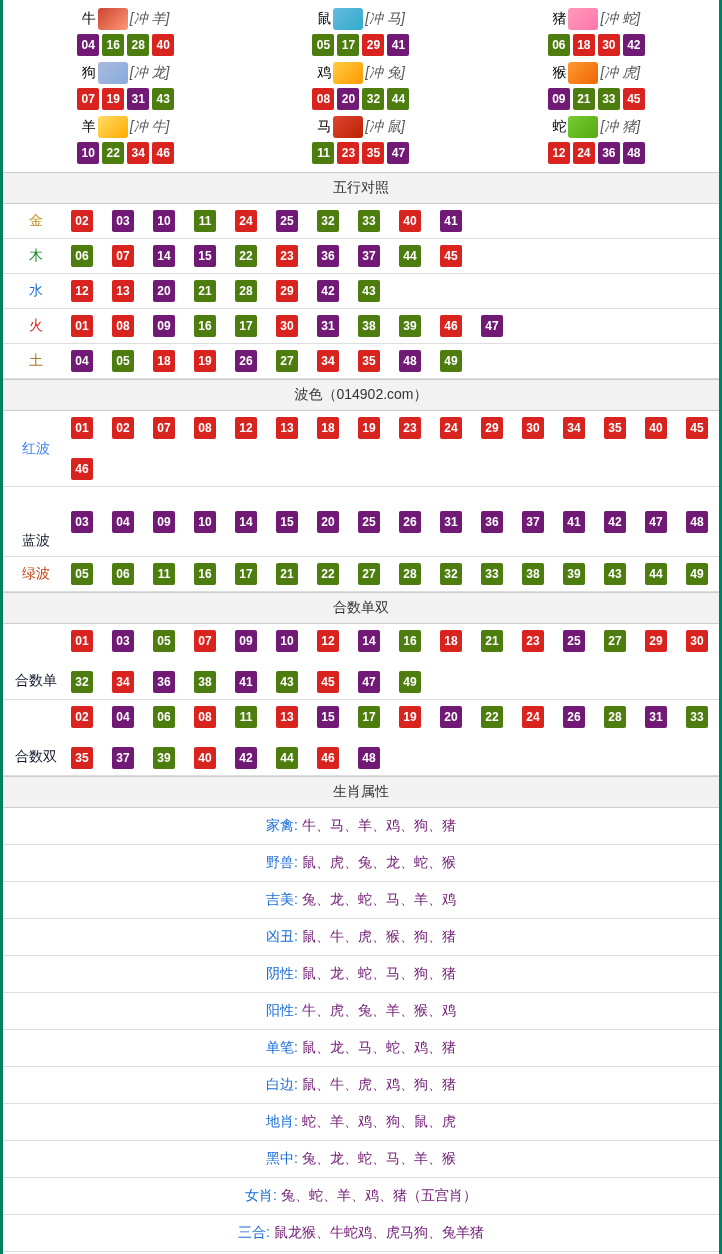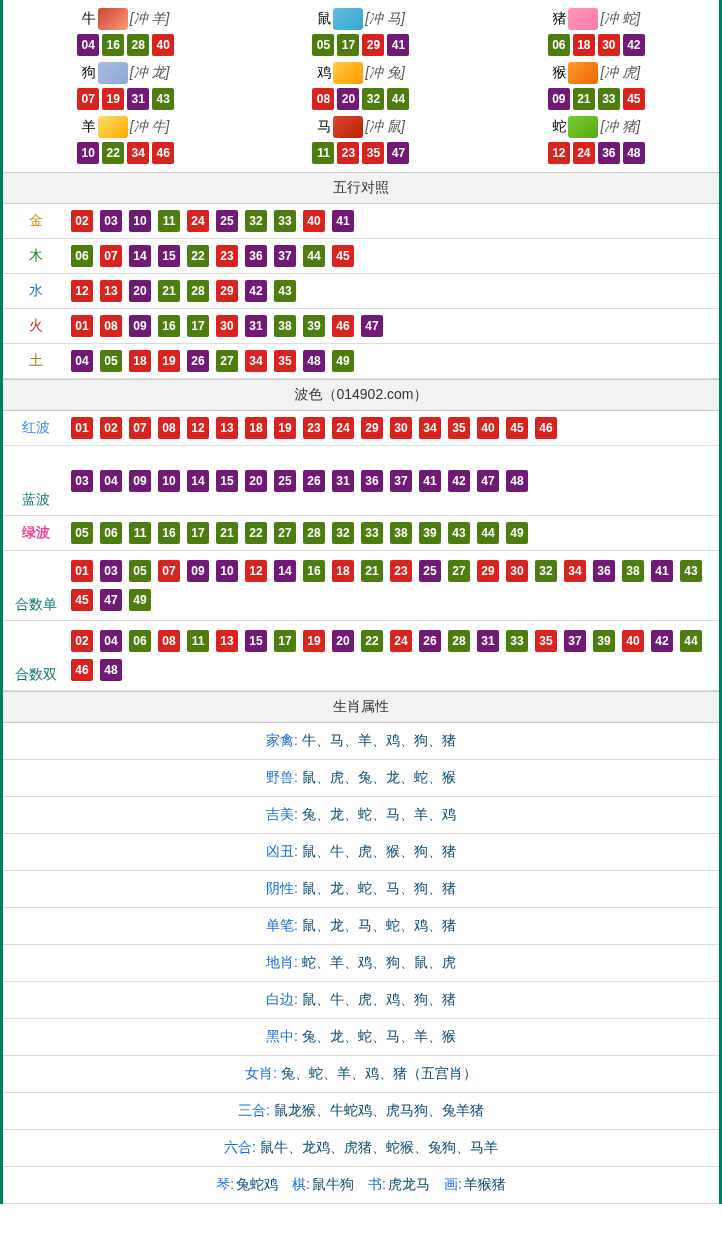--- a/index.html
+++ b/index.html
@@ -86,32 +86,32 @@
     text-align: center;
     font-size: 14px;
     flex-shrink: 0;
   }
   .c-gold{color:#c7911f;}
   .c-wood{color:#1c8a2f;}
   .c-water{color:#1a6dd9;}
   .c-fire{color:#d9231f;}
   .c-earth{color:#a57a1e;}
   .c-red{color:#3b82f6;}
-  .c-blue{color:#0f766e;margin-top:39px;}
-  .c-green{color:#ec4899;font-weight:bold;}
-  .balls { display: flex; flex-wrap: wrap; gap: 7px; }
+  .c-blue{color:#0f172a;margin-top:39px;}
+  .c-green{color:#c2410c;}
+  .balls { display: flex; flex-wrap: wrap; gap: 19px; }
   
   .attr-row {
     border-bottom: 1px solid #ddd;
     text-align: center;
     padding: 9px 0;
     font-size: 14px;
   }
   .attr-label { color: #1a6dd9; }
-  .attr-val { color: #0c4a6e; }
+  .attr-val { color: #701a75; }
   .multi-row {
     border-bottom: 1px solid #ddd;
     text-align: center;
     padding: 9px 0;
     font-size: 14px;
     display:flex;
     justify-content:center;
     gap:14px;
     flex-wrap:wrap;
   }
@@ -381,20 +381,21 @@
           <span class="ball b-green">33</span>
           <span class="ball b-green">38</span>
           <span class="ball b-green">39</span>
           <span class="ball b-green">43</span>
           <span class="ball b-green">44</span>
           <span class="ball b-green">49</span>
         </div>
       </div>
     </div>
 
+  <div class="section-head">合数单双</div>
   <div id="heshu-rows">
       <div class="kv-row">
         <div class="kv-label c-blue">合数单</div>
         <div class="balls">
           <span class="ball b-red">01</span>
           <span class="ball b-blue">03</span>
           <span class="ball b-green">05</span>
           <span class="ball b-red">07</span>
           <span class="ball b-blue">09</span>
           <span class="ball b-blue">10</span>
@@ -450,23 +451,24 @@
       </div>
     </div>
 
   <div class="section-head">生肖属性</div>
   <div id="shuxing-rows">
       <div class="attr-row"><span class="attr-label">家禽: </span><span class="attr-val">牛、马、羊、鸡、狗、猪</span></div>
       <div class="attr-row"><span class="attr-label">野兽: </span><span class="attr-val">鼠、虎、兔、龙、蛇、猴</span></div>
       <div class="attr-row"><span class="attr-label">吉美: </span><span class="attr-val">兔、龙、蛇、马、羊、鸡</span></div>
       <div class="attr-row"><span class="attr-label">凶丑: </span><span class="attr-val">鼠、牛、虎、猴、狗、猪</span></div>
       <div class="attr-row"><span class="attr-label">阴性: </span><span class="attr-val">鼠、龙、蛇、马、狗、猪</span></div>
+      <div class="attr-row"><span class="attr-label">阳性: </span><span class="attr-val">牛、虎、兔、羊、猴、鸡</span></div>
       <div class="attr-row"><span class="attr-label">单笔: </span><span class="attr-val">鼠、龙、马、蛇、鸡、猪</span></div>
+      <div class="attr-row"><span class="attr-label">白边: </span><span class="attr-val">鼠、牛、虎、鸡、狗、猪</span></div>
       <div class="attr-row"><span class="attr-label">地肖: </span><span class="attr-val">蛇、羊、鸡、狗、鼠、虎</span></div>
-      <div class="attr-row"><span class="attr-label">白边: </span><span class="attr-val">鼠、牛、虎、鸡、狗、猪</span></div>
       <div class="attr-row"><span class="attr-label">黑中: </span><span class="attr-val">兔、龙、蛇、马、羊、猴</span></div>
       <div class="attr-row"><span class="attr-label">女肖: </span><span class="attr-val">兔、蛇、羊、鸡、猪（五宫肖）</span></div>
       <div class="attr-row"><span class="attr-label">三合: </span><span class="attr-val">鼠龙猴、牛蛇鸡、虎马狗、兔羊猪</span></div>
       <div class="attr-row"><span class="attr-label">六合: </span><span class="attr-val">鼠牛、龙鸡、虎猪、蛇猴、兔狗、马羊</span></div>
       <div class="multi-row">
         <span class="multi-item"><span class="attr-label">琴:</span><span class="attr-val">兔蛇鸡</span></span>
         <span class="multi-item"><span class="attr-label">棋:</span><span class="attr-val">鼠牛狗</span></span>
         <span class="multi-item"><span class="attr-label">书:</span><span class="attr-val">虎龙马</span></span>
         <span class="multi-item"><span class="attr-label">画:</span><span class="attr-val">羊猴猪</span></span>
       </div>

